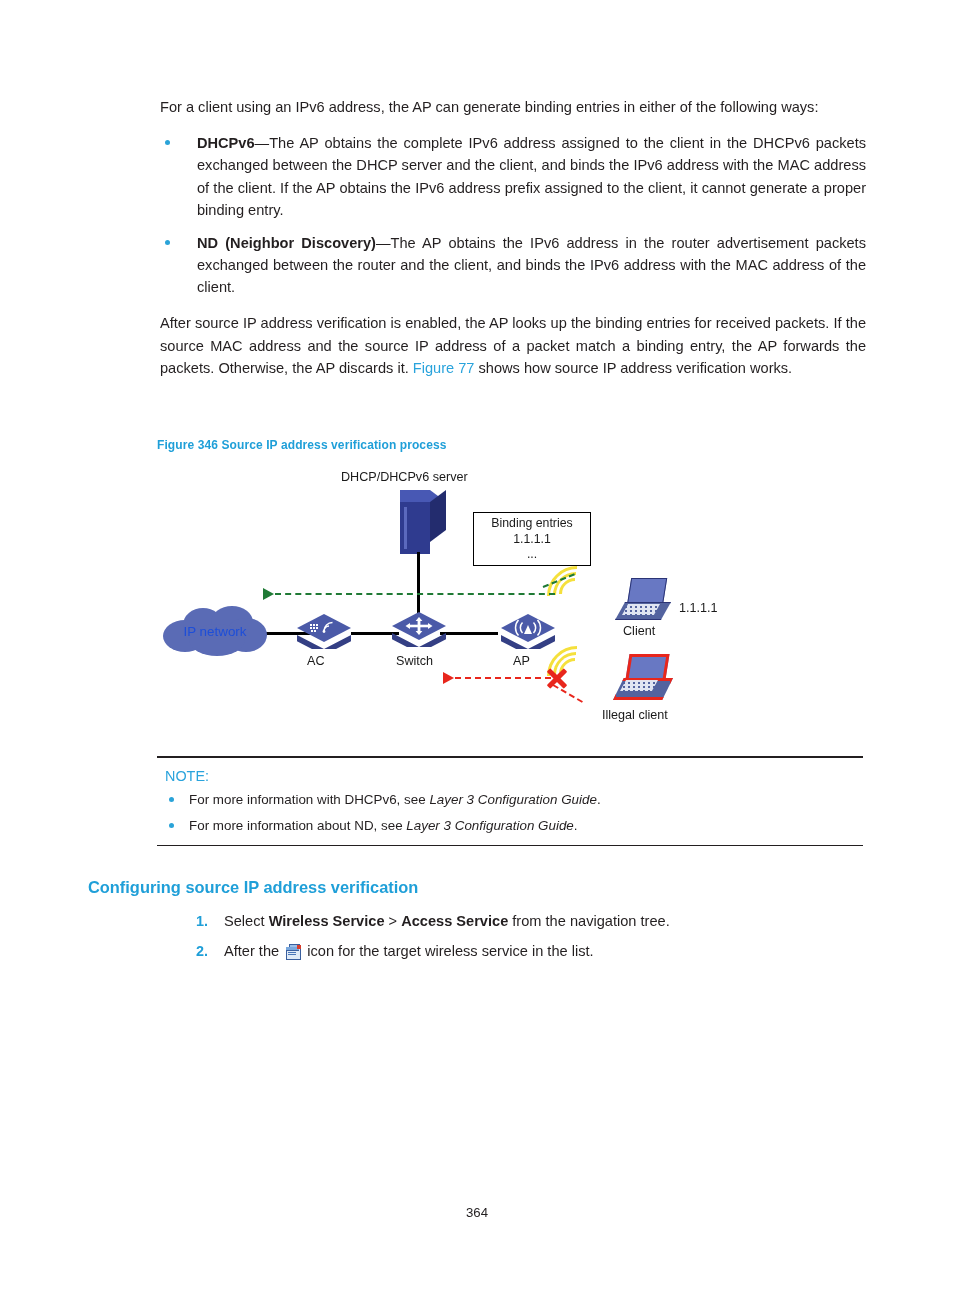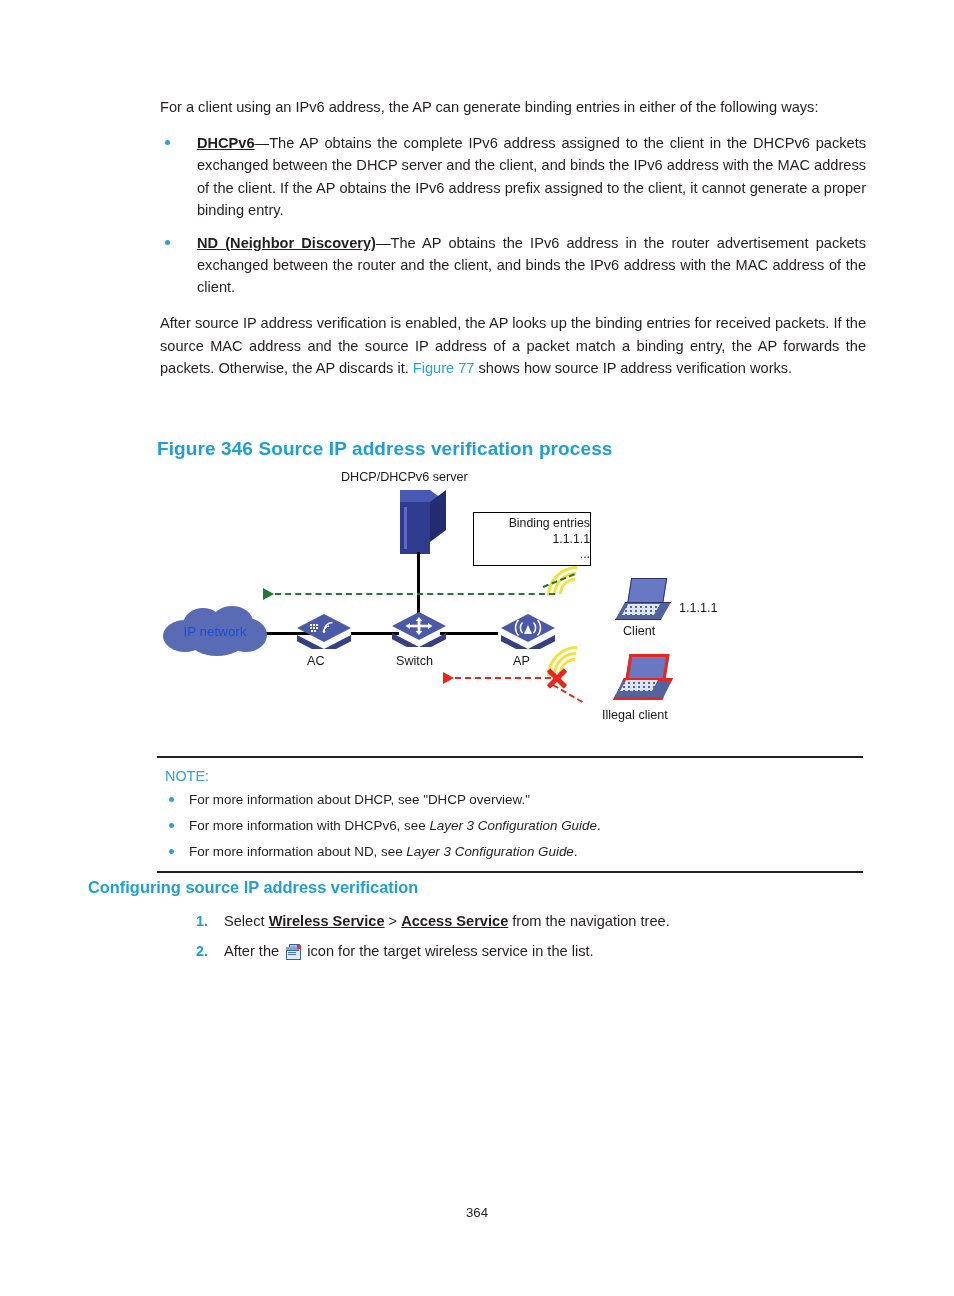--- a/index.html
+++ b/index.html
@@ -53,33 +53,33 @@
   }
   ul.bullets > li .dot {
     position: absolute;
     left: 5px;
     top: 8px;
     width: 5px;
     height: 5px;
     border-radius: 50%;
     background: #2aa3d8;
   }
-  b.strong { font-weight: bold; text-decoration: underline; }
+  b.strong { font-weight: bold; }
 
   a.xref {
     color: #29a3dc;
     text-decoration: none;
   }
 
   
   .fig-caption {
     position: absolute;
     left: 157px;
     top: 438px;
-    font-size: 19px;
+    font-size: 12px;
     font-weight: bold;
     color: #1f9fd8;
     letter-spacing: .1px;
   }
 
   
   .figure {
     position: absolute;
     left: 155px;
     top: 462px;
@@ -135,21 +135,21 @@
   .binding-box {
     position: absolute;
     left: 318px;
     top: 50px;
     width: 116px;
     height: 52px;
     border: 1.4px solid #000;
     background: #fff;
     display: flex;
     flex-direction: column;
-    align-items: flex-end;
+    align-items: center;
     justify-content: center;
     gap: 1px;
   }
   .binding-box span {
     font-size: 12.3px;
     line-height: 1.18;
     color: #1a1a1a;
   }
 
   
@@ -568,24 +568,20 @@
     </div>
     <div class="lbl" style="left:447px; top:246px;">Illegal client</div>
   </div>
 
   <div class="note">
     <div class="rule"></div>
     <div class="note-title">NOTE:</div>
     <ul>
       <li>
         <span class="dot"></span>
-        <span>For more information about DHCP, see "DHCP overview."</span>
-      </li>
-      <li>
-        <span class="dot"></span>
         <span>For more information with DHCPv6, see </span><em>Layer 3 Configuration Guide</em><span>.</span>
       </li>
       <li>
         <span class="dot"></span>
         <span>For more information about ND, see </span><em>Layer 3 Configuration Guide</em><span>.</span>
       </li>
     </ul>
     <div class="rule"></div>
   </div>
 

